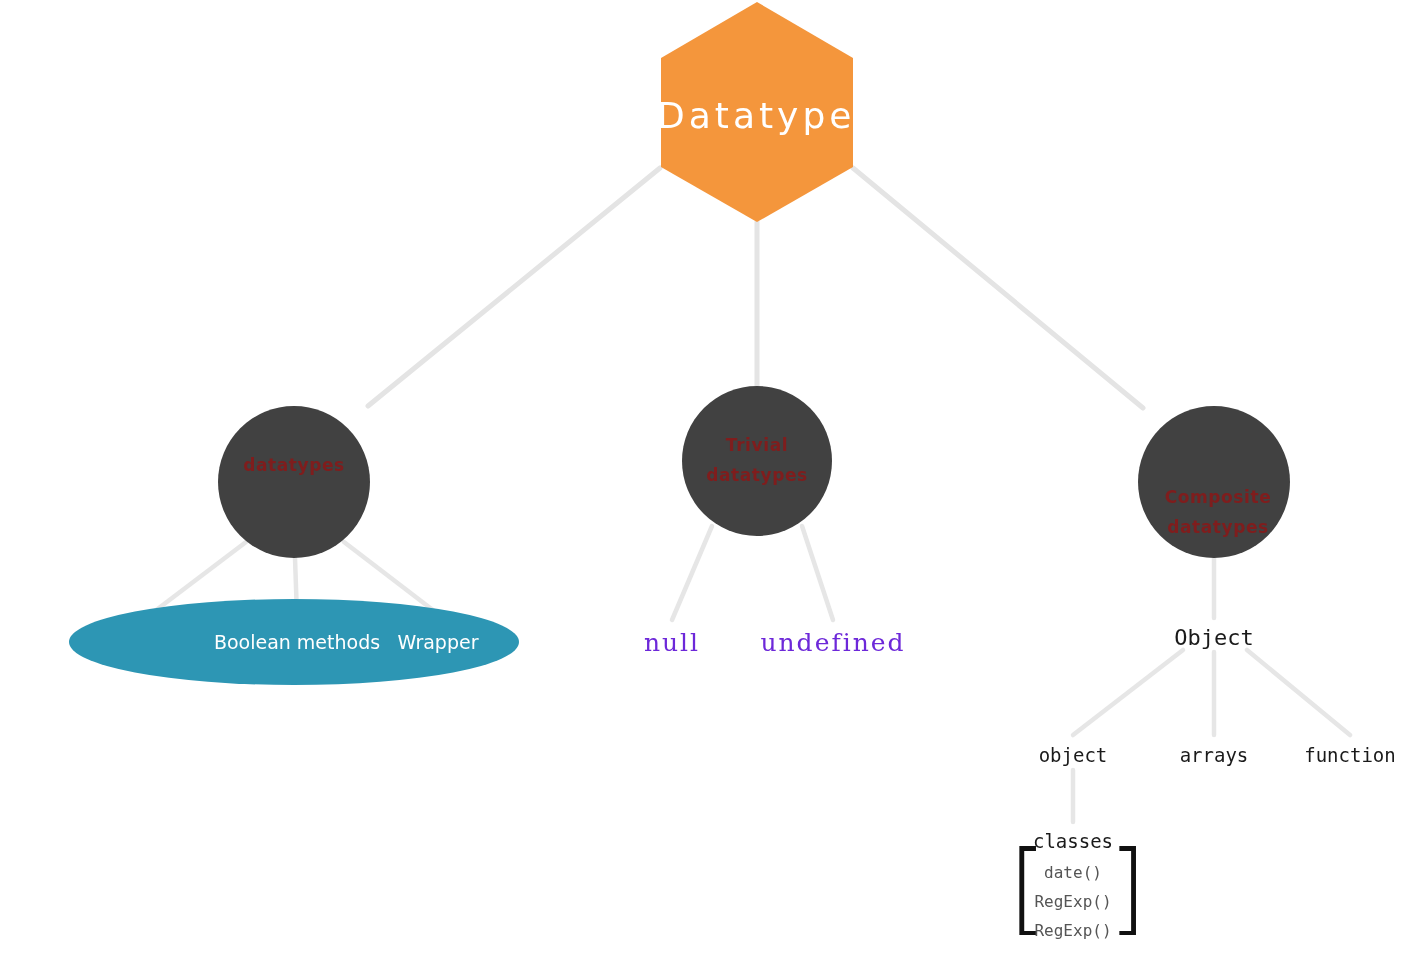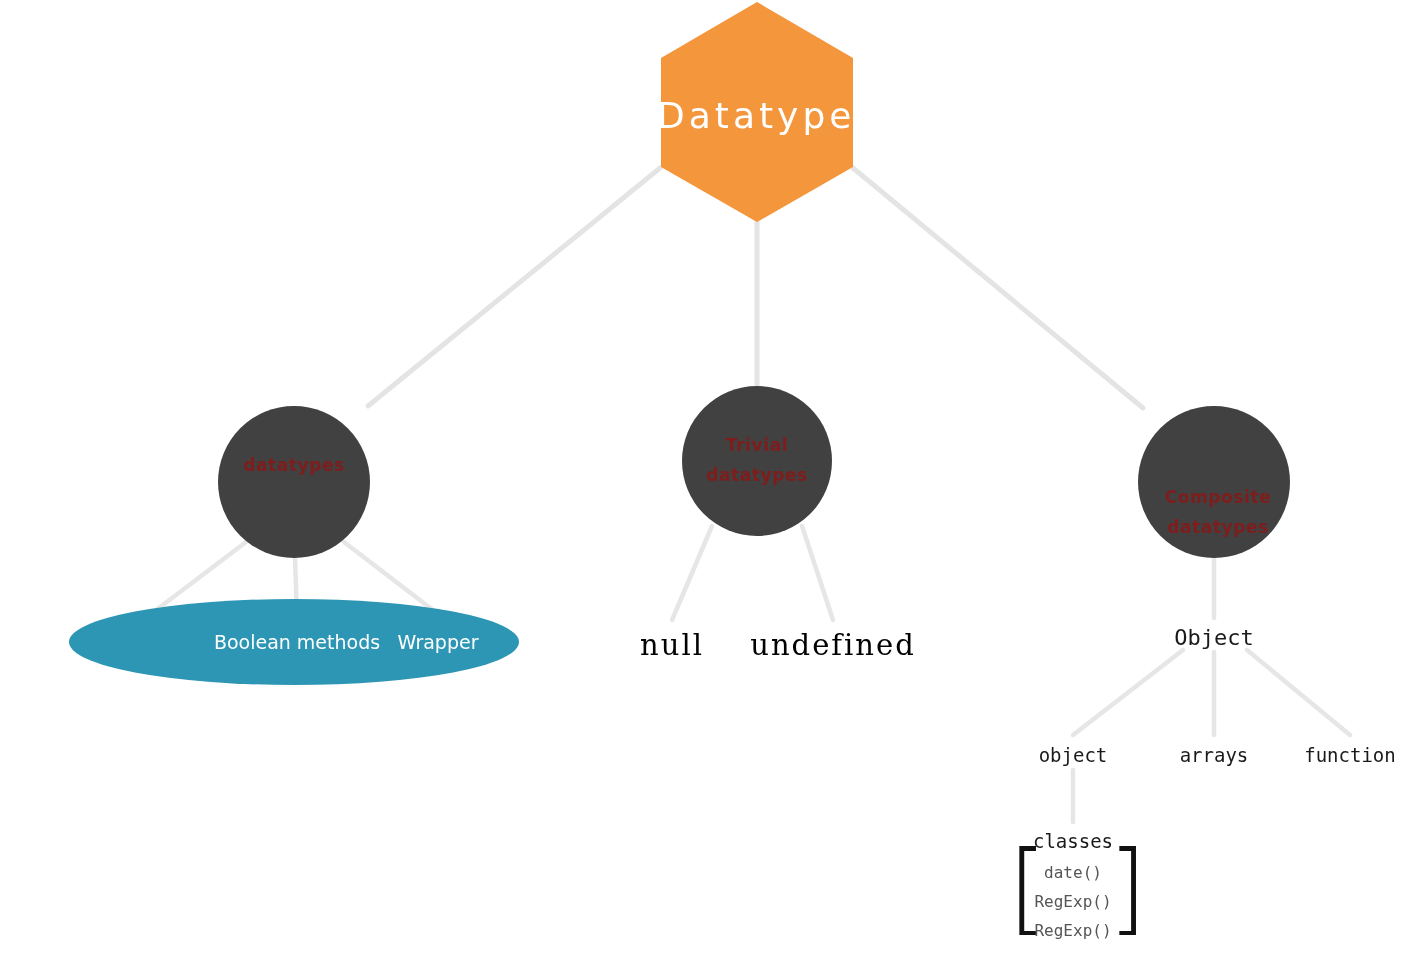--- a/index.html
+++ b/index.html
@@ -65,22 +65,22 @@
     color: #1a1a1a;
     font-size: 22px;
     font-family: "DejaVu Sans Mono", monospace;
   }
   .mono-label-sm {
     color: #1a1a1a;
     font-size: 19px;
     font-family: "DejaVu Sans Mono", monospace;
   }
   .mono-serif-label {
-    color: #000000;
-    font-size: 29px;
+    color: #6d28d9;
+    font-size: 25px;
     font-family: "DejaVu Serif", serif;
     letter-spacing: 2px;
   }
   .class-item {
     color: #555555;
     font-size: 16px;
     font-family: "DejaVu Sans Mono", monospace;
     line-height: 29px;
     text-align: center;
   }

